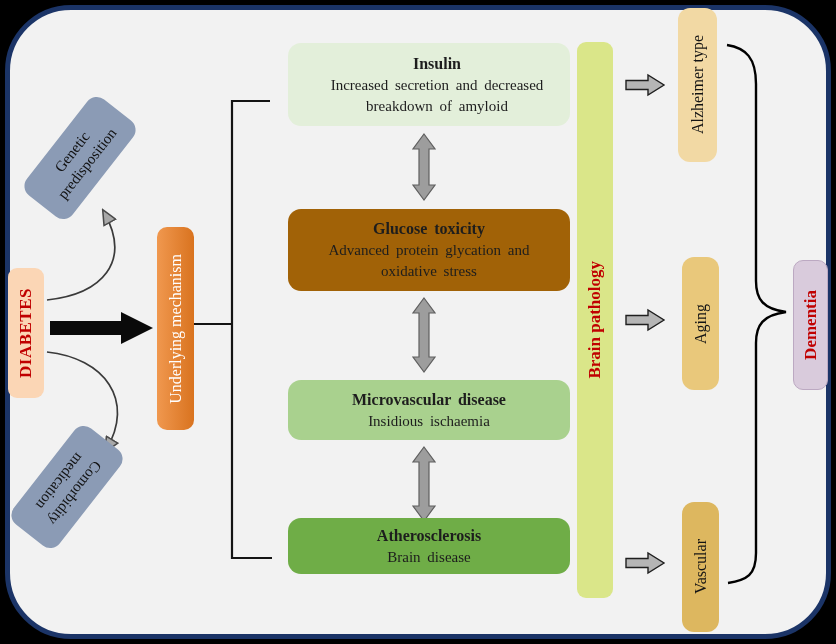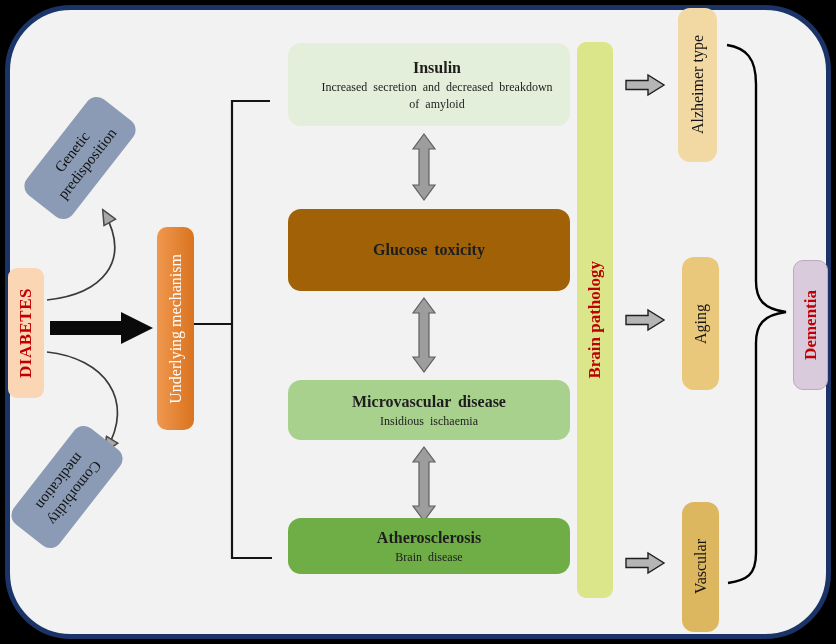--- a/index.html
+++ b/index.html
@@ -21,21 +21,21 @@
   .factor-top{left:19px;top:129px;transform:rotate(-52deg);}
   .factor-bottom{left:6px;top:458px;transform:rotate(128deg);}
   .mechanism{left:157px;top:227px;width:37px;height:203px;border-radius:10px;
              background:linear-gradient(90deg,#F0984F,#D9731F);
              color:#FFFFFF;font-size:16px;}
 
   
   .pathway{left:288px;width:282px;border-radius:13px;flex-direction:column;
            color:#1d1d1d;padding:4px 12px;word-spacing:3px;line-height:1.38;}
   .pathway .t{font-weight:bold;font-size:16px;}
-  .pathway .d{font-size:12px;}
+  .pathway .d{font-size:15px;}
   .pw1{top:43px;height:83px;background:#E3EFDA;padding-left:28px;}
   .pw2{top:209px;height:82px;background:#a16207;}
   .pw3{top:380px;height:60px;background:#A9D18E;font-family:Liberation Serif, serif;}
   .pw4{top:518px;height:56px;background:#6FAD47;}
 
   
   .pathbar{left:577px;top:42px;width:36px;height:556px;background:#DAE689;
            border-radius:9px;color:#C00000;font-weight:bold;font-size:17px;}
 
   
@@ -95,20 +95,21 @@
   <div class="box mechanism">
     <span class="vtext">Underlying mechanism</span>
   </div>
 
   <div class="box pathway pw1">
     <div class="t">Insulin</div>
     <div class="d">Increased secretion and decreased breakdown of amyloid</div>
   </div>
   <div class="box pathway pw2">
     <div class="t">Glucose toxicity</div>
+    <div class="d">Advanced protein glycation and oxidative stress</div>
   </div>
   <div class="box pathway pw3">
     <div class="t">Microvascular disease</div>
     <div class="d">Insidious ischaemia</div>
   </div>
   <div class="box pathway pw4">
     <div class="t">Atherosclerosis</div>
     <div class="d">Brain disease</div>
   </div>
 

